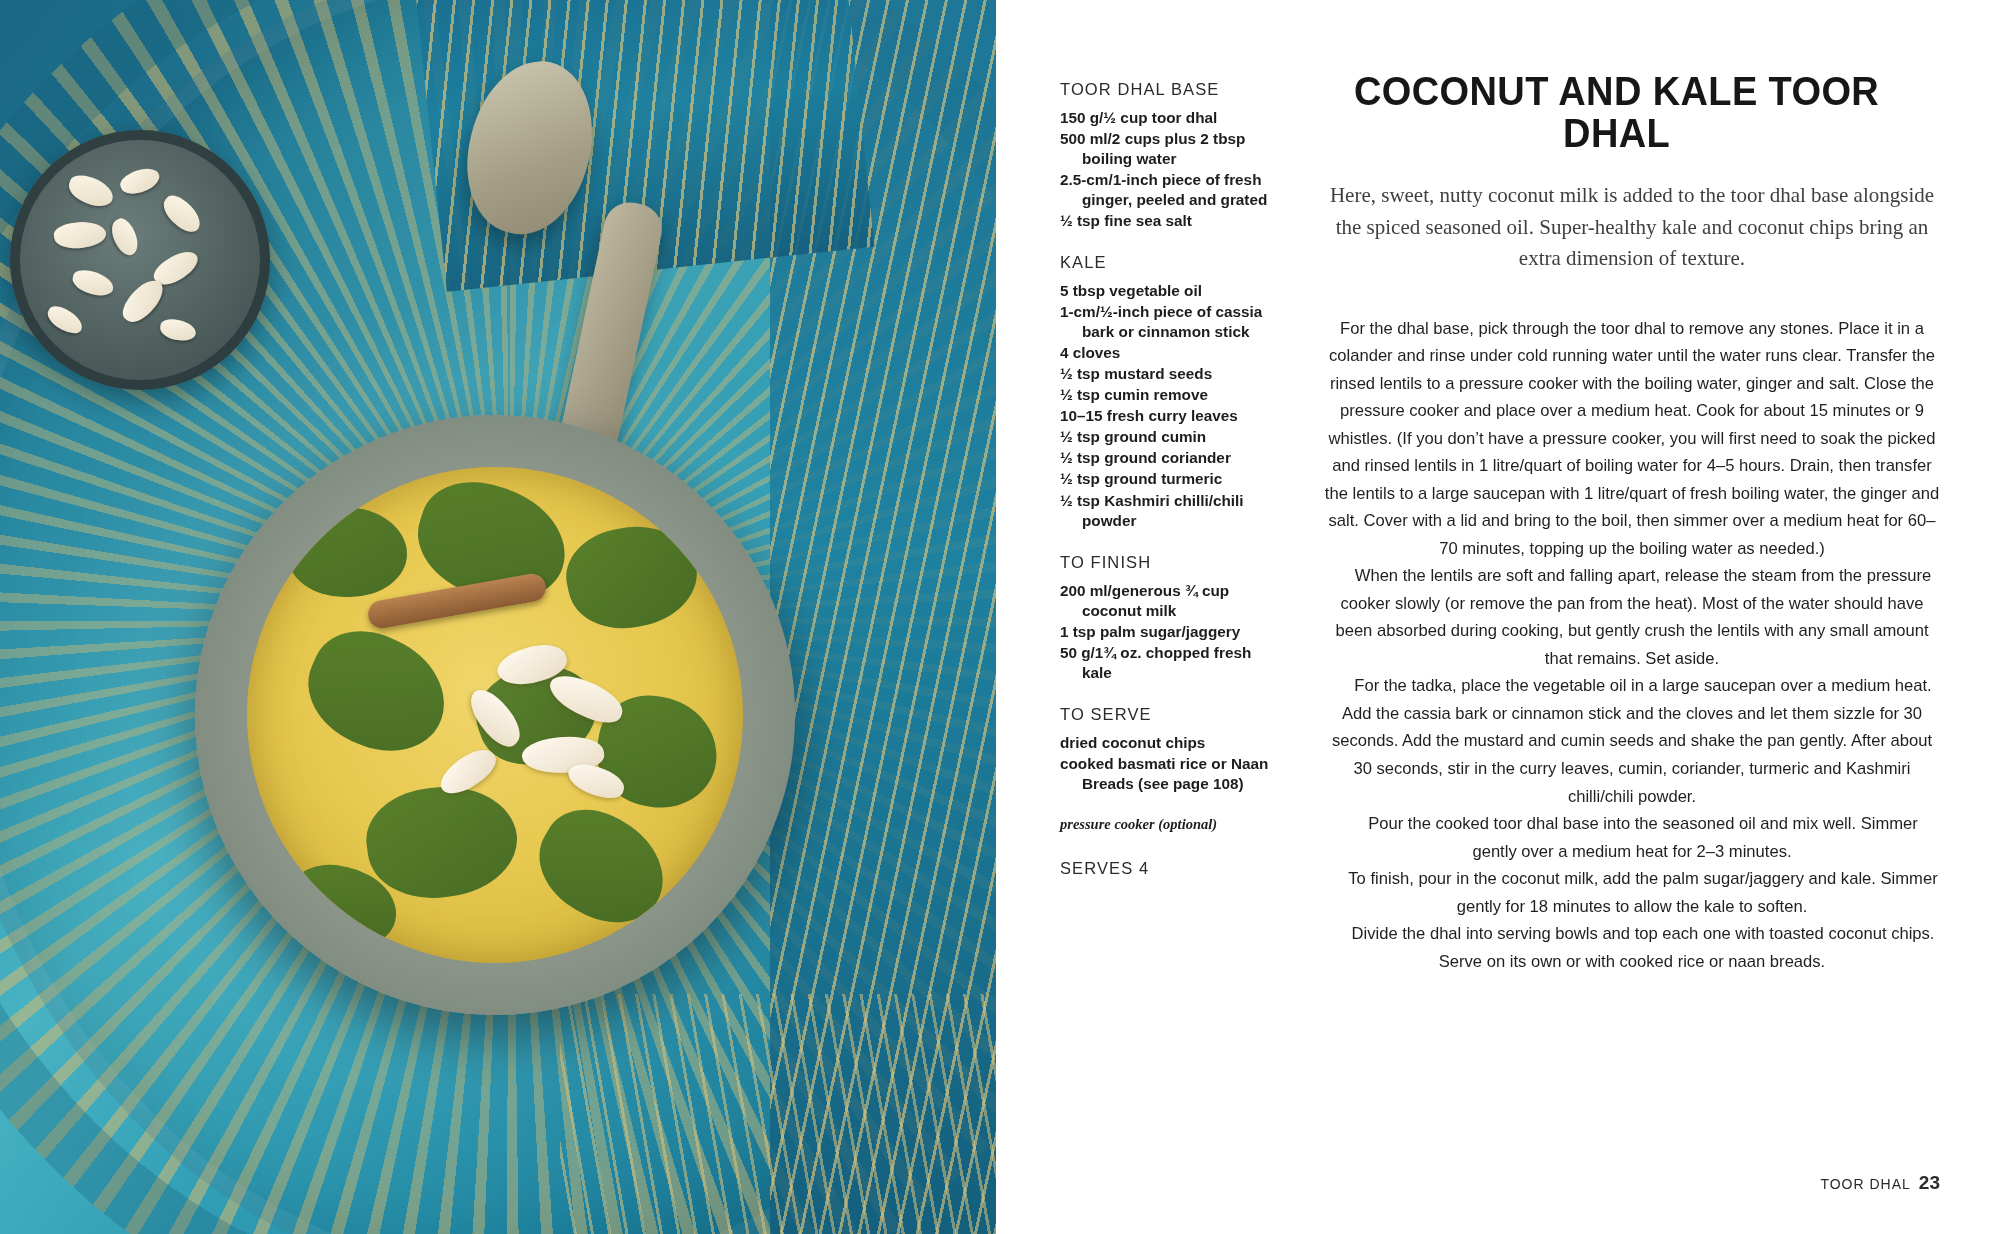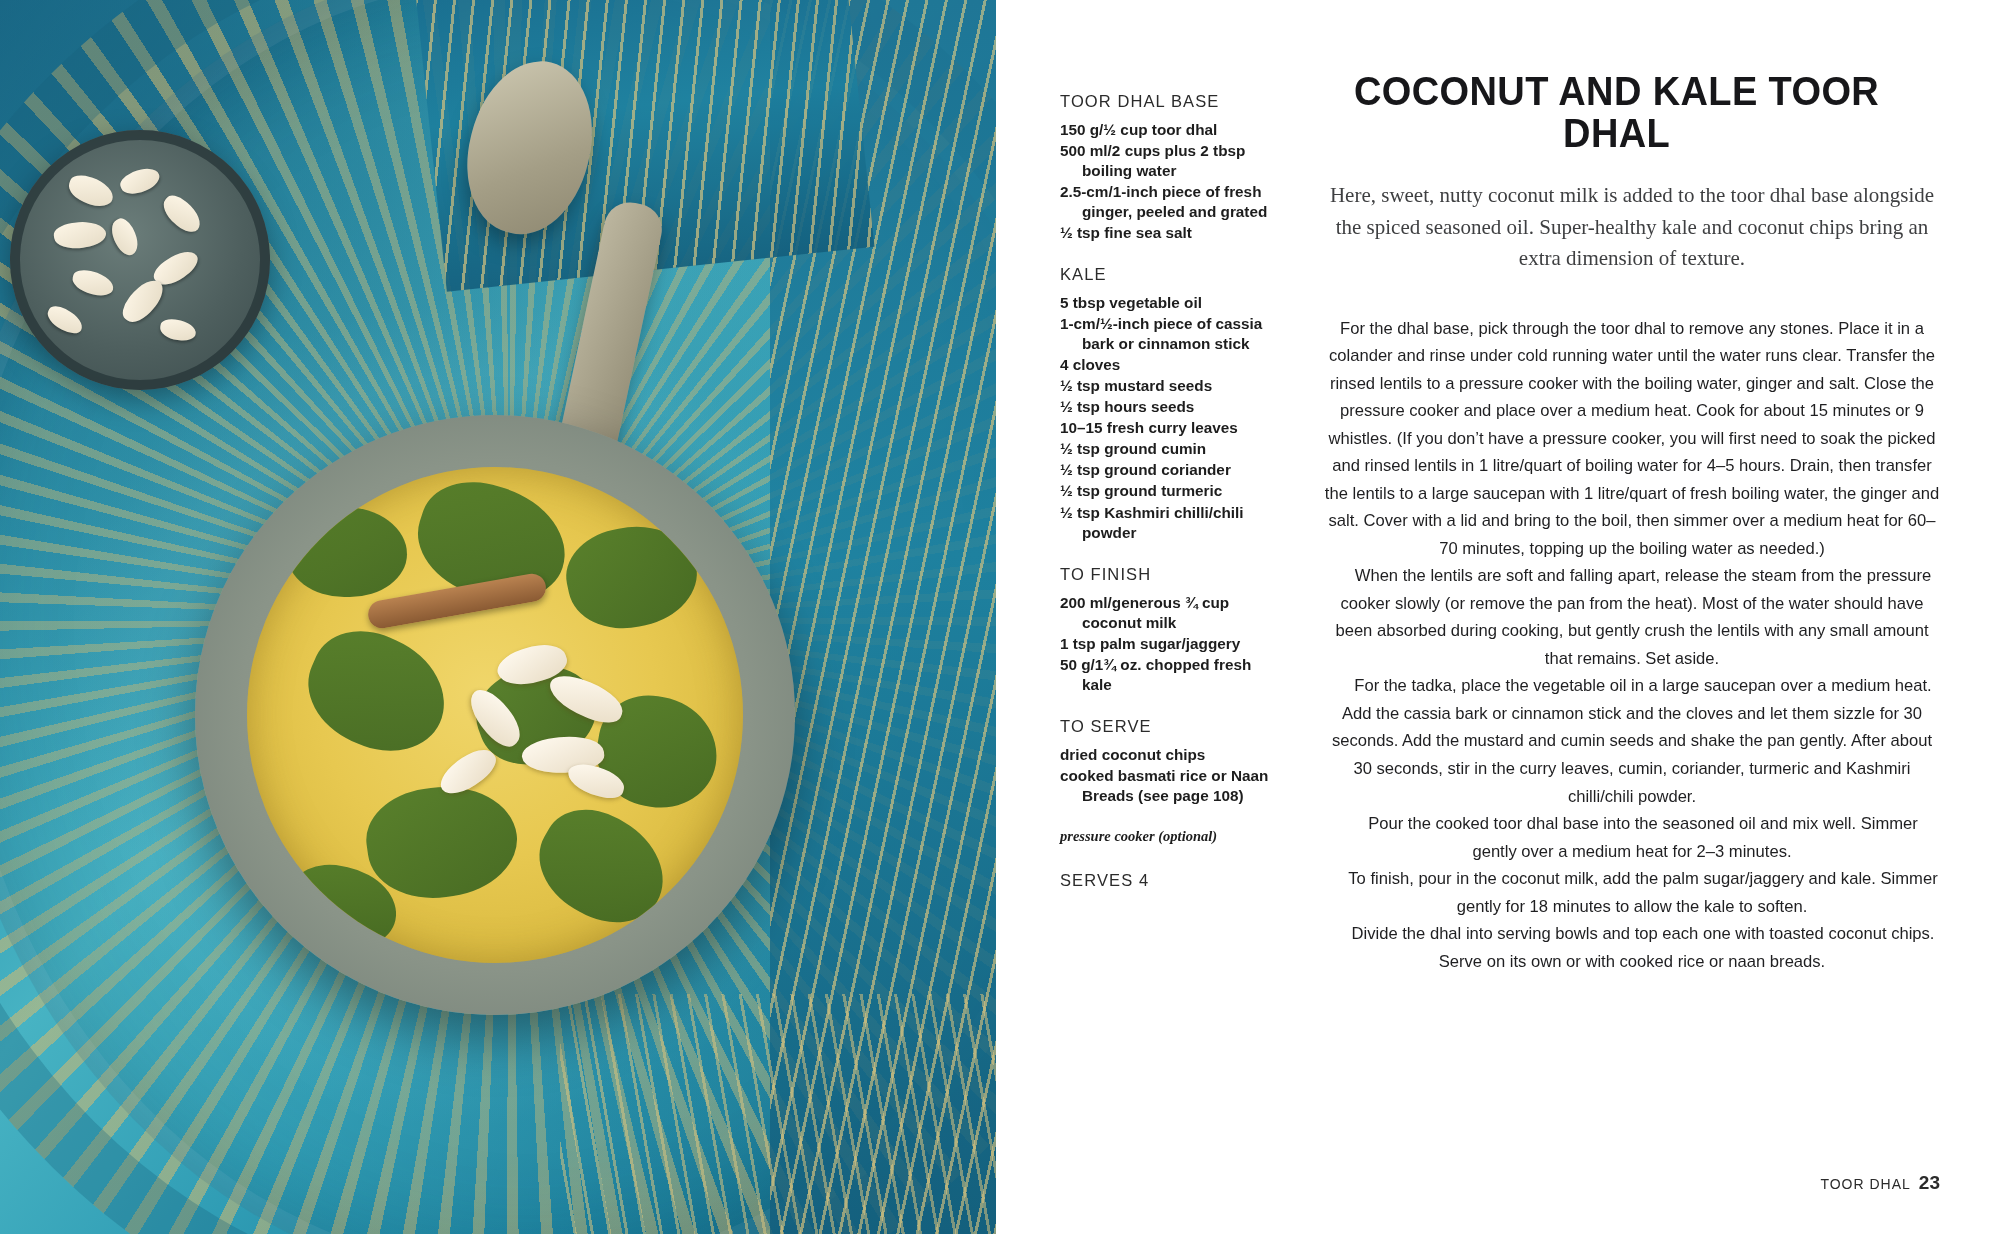--- a/index.html
+++ b/index.html
@@ -206,21 +206,21 @@
     flex: 1 1 auto;
     padding-top: 0;
     text-align: center;
   }
 
   .ing-head {
     font-family: "Liberation Sans", sans-serif;
     font-size: 16.5px;
     letter-spacing: 1.1px;
     color: #2b2b2b;
-    margin: 12px 0 9px 0;
+    margin: 0 0 9px 0;
     font-weight: 400;
   }
   .ing-group { margin-bottom: 22px; }
   .ing-list {
     list-style: none;
     margin: 0;
     padding: 0;
   }
   .ing-list li {
     font-family: "Liberation Sans", sans-serif;
@@ -358,21 +358,21 @@
           </ul>
         </div>
 
         <div class="ing-group">
           <h3 class="ing-head">KALE</h3>
           <ul class="ing-list">
             <li>5 tbsp vegetable oil</li>
             <li>1-cm/½-inch piece of cassia bark or cinnamon stick</li>
             <li>4 cloves</li>
             <li>½ tsp mustard seeds</li>
-            <li>½ tsp hours seeds</li>
+            <li>½ tsp cumin remove</li>
             <li>10–15 fresh curry leaves</li>
             <li>½ tsp ground cumin</li>
             <li>½ tsp ground coriander</li>
             <li>½ tsp ground turmeric</li>
             <li>½ tsp Kashmiri chilli/chili powder</li>
           </ul>
         </div>
 
         <div class="ing-group">
           <h3 class="ing-head">TO FINISH</h3>

